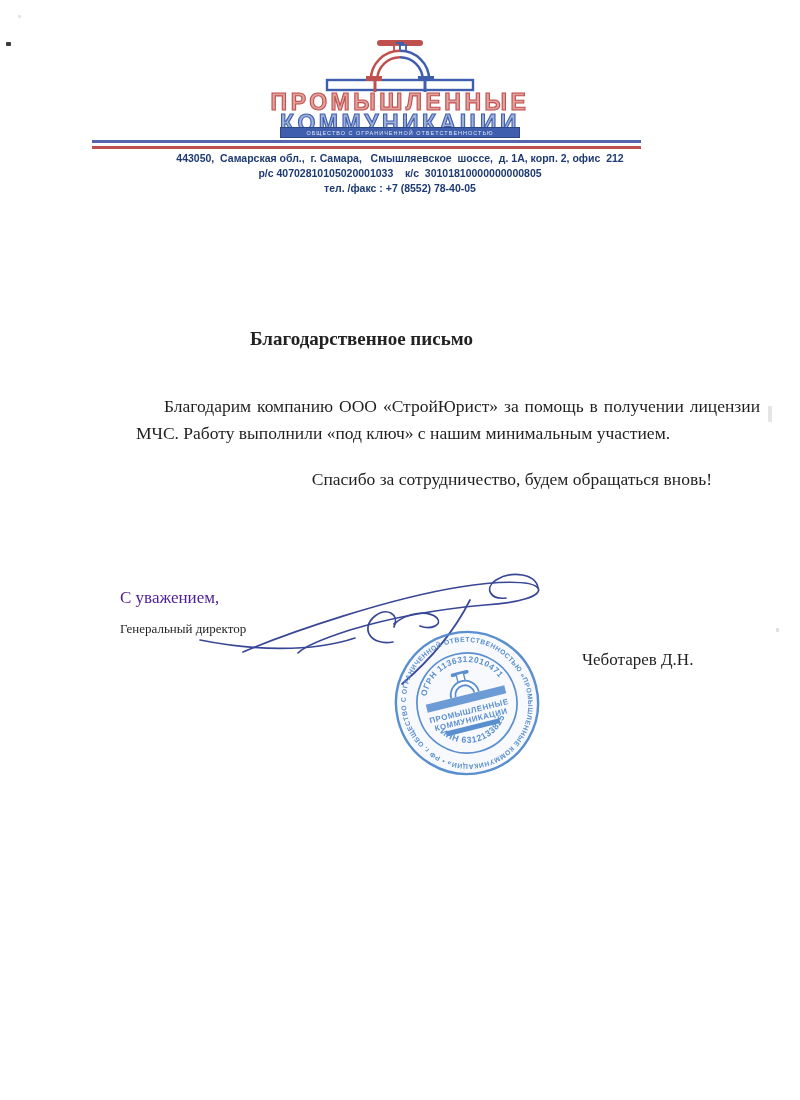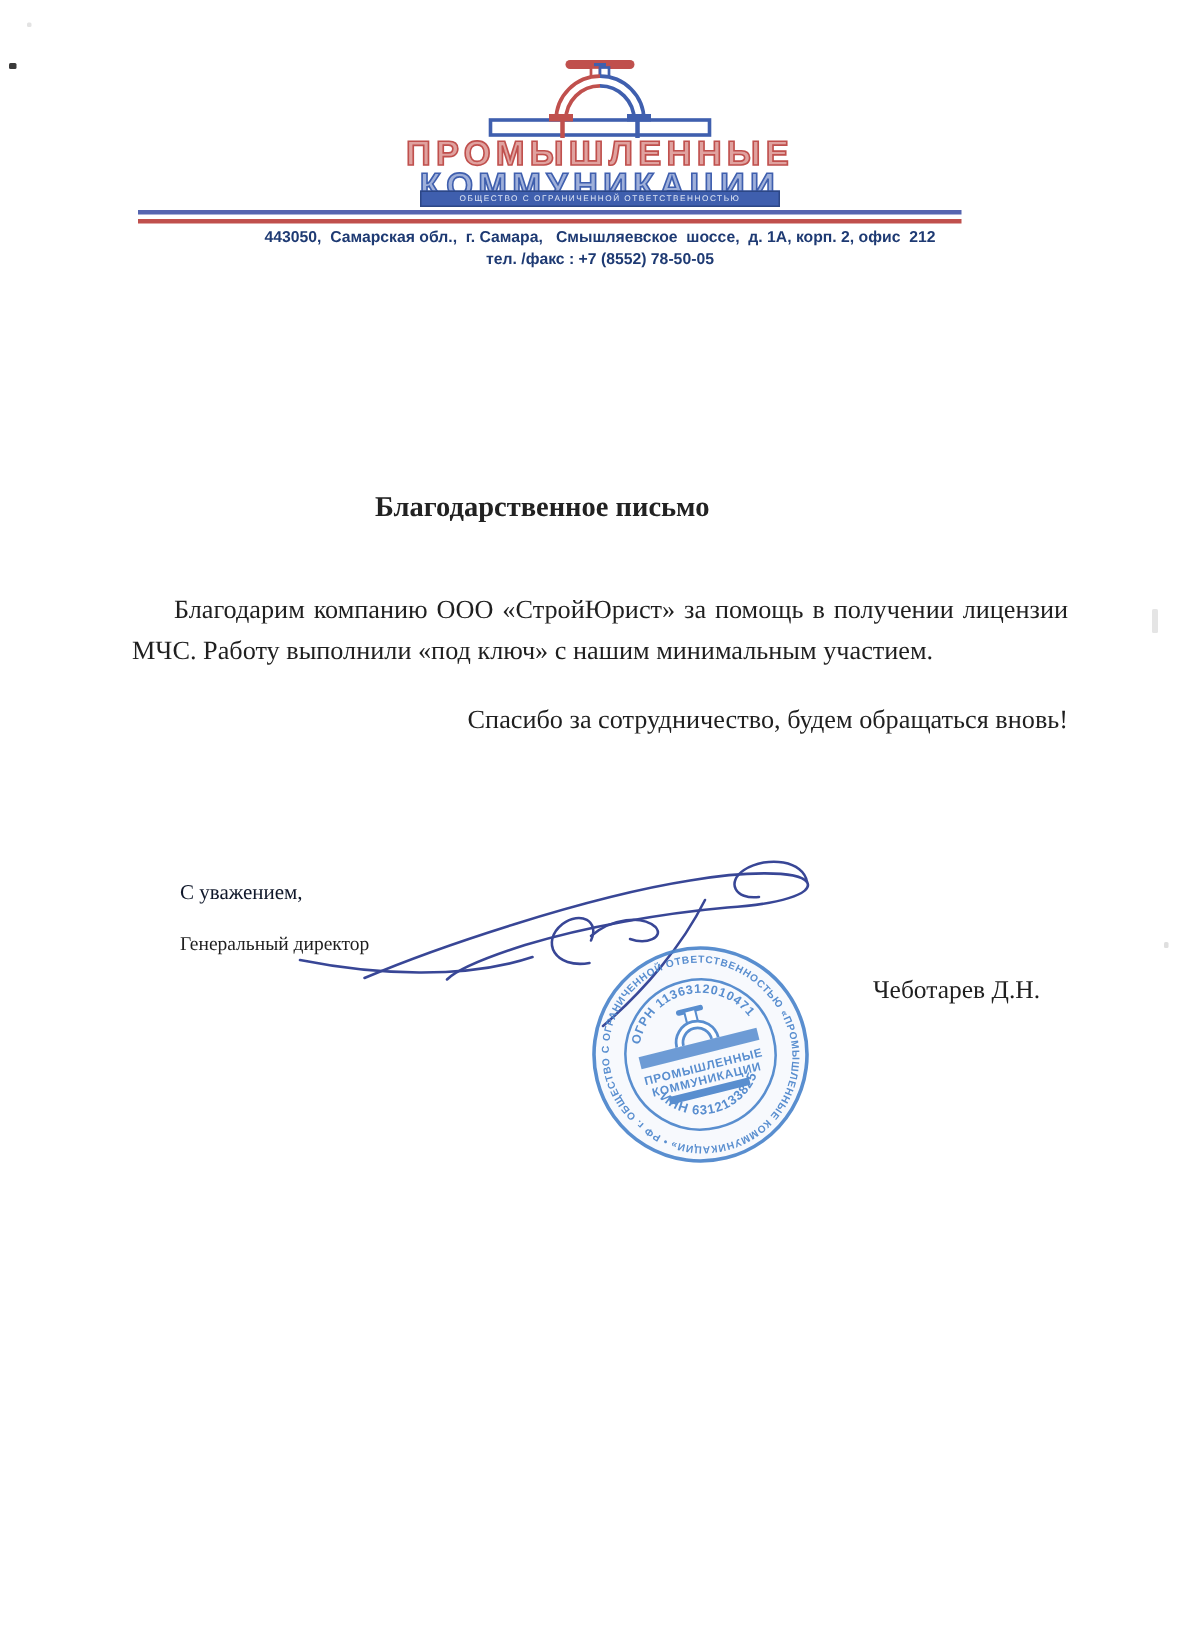--- a/index.html
+++ b/index.html
@@ -34,24 +34,24 @@
        font-family:"Liberation Sans", sans-serif;font-weight:bold;
        font-size:10.5px;line-height:15.2px;color:#1e3a73;}
   .hdr .line{white-space:pre;}
   .hdr a.lnk{color:#2d4d9e;text-decoration:underline;cursor:pointer;}
 
   
   .title{position:absolute;top:328px;left:0;width:723px;text-align:center;
          font-weight:bold;font-size:19px;color:#222222;}
   .para{position:absolute;left:88px;width:624px;font-size:17.5px;line-height:27px;
         color:#1f1f1f;text-align:justify;margin:0;}
-  .p1{top:393px;text-indent:28px;}
+  .p1{top:393px;text-indent:28px;margin-left:48px;}
   .p2{top:466px;text-indent:28px;text-align:right;}
 
-  .closing{position:absolute;left:120px;top:588px;font-size:14px;color:#0f172a;}
+  .closing{position:absolute;left:120px;top:588px;font-size:17px;color:#4c1d95;}
   .position{position:absolute;left:120px;top:621px;font-size:13px;color:#1f1f1f;}
   .signer{position:absolute;left:582px;top:650px;font-size:17px;color:#1f1f1f;}
 
   .signature-svg{position:absolute;left:140px;top:560px;}
   .stamp-svg{position:absolute;left:386px;top:622px;opacity:.93;}
 </style>
 </head>
 <body>
 
 <div class="page">
@@ -78,21 +78,22 @@
   <div class="logo-word logo-w1">ПРОМЫШЛЕННЫЕ</div>
   <div class="logo-word logo-w2">КОММУНИКАЦИИ</div>
   <div class="logo-band">
     <span>ОБЩЕСТВО С ОГРАНИЧЕННОЙ ОТВЕТСТВЕННОСТЬЮ</span>
   </div>
   <div class="rule rule-blue"></div>
   <div class="rule rule-red"></div>
 
   <div class="hdr">
     <div class="line">443050,  Самарская обл.,  г. Самара,   Смышляевское  шоссе,  д. 1А, корп. 2, офис  212</div>
-    <div class="line">тел. /факс : +7 (8552) 78-50-05</div>
+    <div class="line">р/с 40702810105020001033    к/с  30101810000000000805</div>
+    <div class="line">тел. /факс : +7 (8552) 78-40-05</div>
   </div>
 
   <div class="title">Благодарственное письмо</div>
   <p class="para p1">Благодарим компанию ООО «СтройЮрист» за помощь в получении лицензии МЧС. Работу выполнили «под ключ» с нашим минимальным участием.</p>
   <p class="para p2">Спасибо за сотрудничество, будем обращаться вновь!</p>
 
   <div class="closing">С уважением,</div>
   <div class="position">Генеральный директор</div>
   <div class="signer">Чеботарев Д.Н.</div>
 

